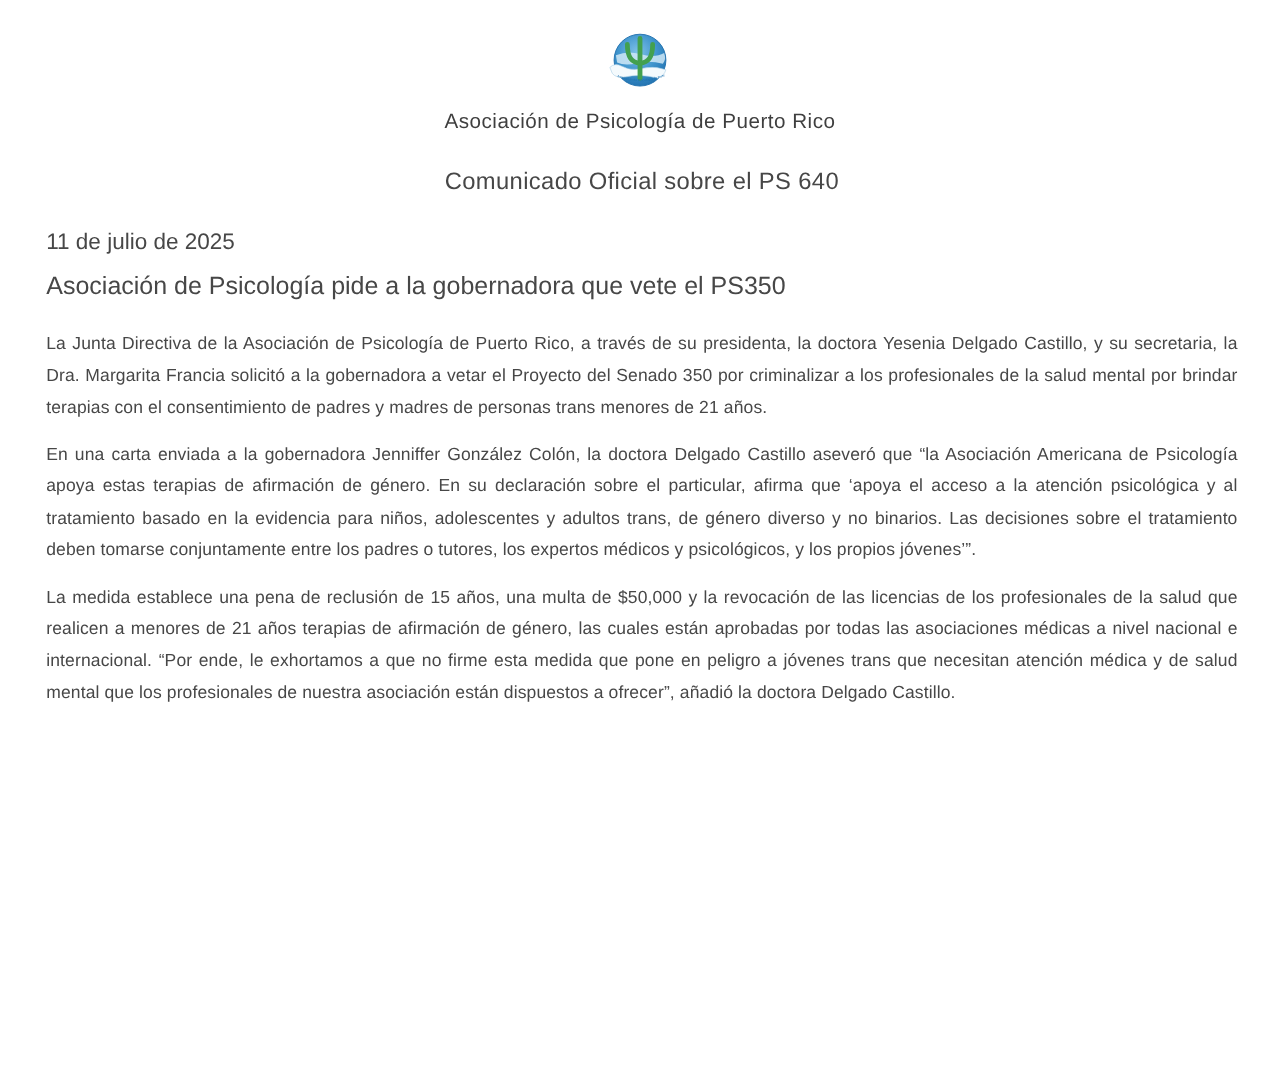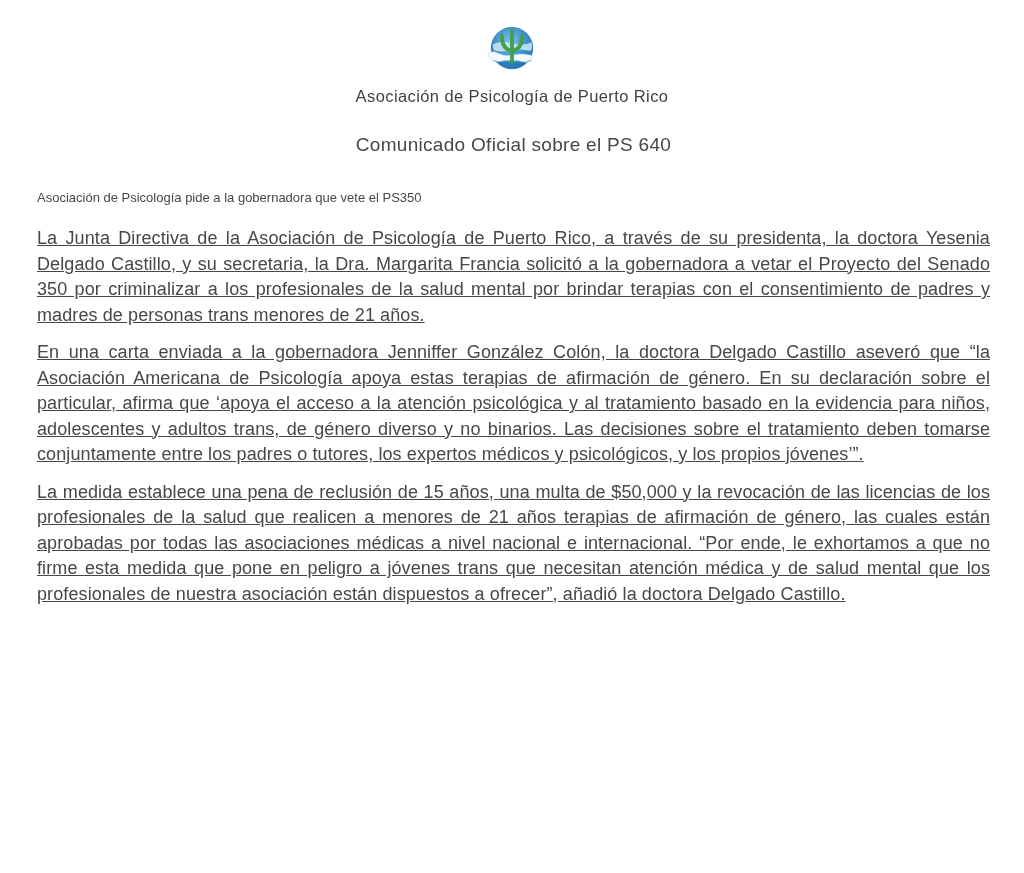--- a/index.html
+++ b/index.html
@@ -64,30 +64,29 @@
     text-align: center;
     font-size: 19px;
     letter-spacing: 0.3px;
     margin: 28px 0 0;
   }
   .date {
     font-size: 18px;
     margin: 26px 0 0;
   }
   .headline {
-    font-size: 13px;
-    margin: 34px 0 0;
+    font-size: 20px;
+    margin: 14px 0 0;
   }
   .body-par {
-    font-size: 18px;
+    font-size: 14px;
     line-height: 25.5px;
     letter-spacing: 0.1px;
     text-align: justify;
     margin: 21px 0 0;
-    text-decoration: underline;
   }
   .body-par + .body-par {
     margin-top: 12px;
   }
 </style>
 </head>
 <body>
 
 <div class="page">
 
@@ -119,19 +118,20 @@
           <textPath href="#arcPath" startOffset="4">Asociación de Psicología de Puerto Rico</textPath>
         </text>
       </svg>
     </span>
     <div class="org-name">Asociación de Psicología de Puerto Rico</div>
   </header>
 
 
   <main>
     <p class="subtitle">Comunicado Oficial sobre el PS 640</p>
+    <p class="date">11 de julio de 2025</p>
     <p class="headline">Asociación de Psicología pide a la gobernadora que vete el PS350</p>
     <p class="body-par">La Junta Directiva de la Asociación de Psicología de Puerto Rico, a través de su presidenta, la doctora Yesenia Delgado Castillo, y su secretaria, la Dra. Margarita Francia solicitó a la gobernadora a vetar el Proyecto del Senado 350 por criminalizar a los profesionales de la salud mental por brindar terapias con el consentimiento de padres y madres de personas trans menores de 21 años.</p>
     <p class="body-par">En una carta enviada a la gobernadora Jenniffer González Colón, la doctora Delgado Castillo aseveró que “la Asociación Americana de Psicología apoya estas terapias de afirmación de género. En su declaración sobre el particular, afirma que ‘apoya el acceso a la atención psicológica y al tratamiento basado en la evidencia para niños, adolescentes y adultos trans, de género diverso y no binarios. Las decisiones sobre el tratamiento deben tomarse conjuntamente entre los padres o tutores, los expertos médicos y psicológicos, y los propios jóvenes’”.</p>
     <p class="body-par">La medida establece una pena de reclusión de 15 años, una multa de $50,000 y la revocación de las licencias de los profesionales de la salud que realicen a menores de 21 años terapias de afirmación de género, las cuales están aprobadas por todas las asociaciones médicas a nivel nacional e internacional. “Por ende, le exhortamos a que no firme esta medida que pone en peligro a jóvenes trans que necesitan atención médica y de salud mental que los profesionales de nuestra asociación están dispuestos a ofrecer”, añadió la doctora Delgado Castillo.</p>
   </main>
 
 </div>
 
 </body></html>

